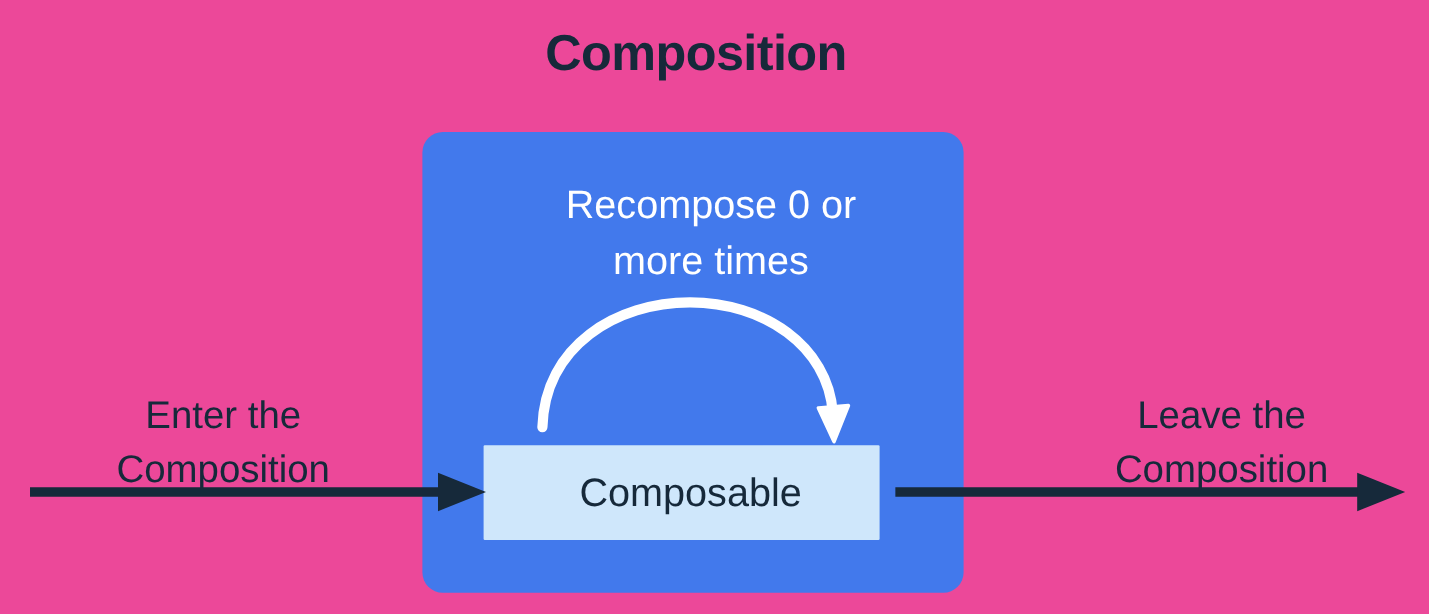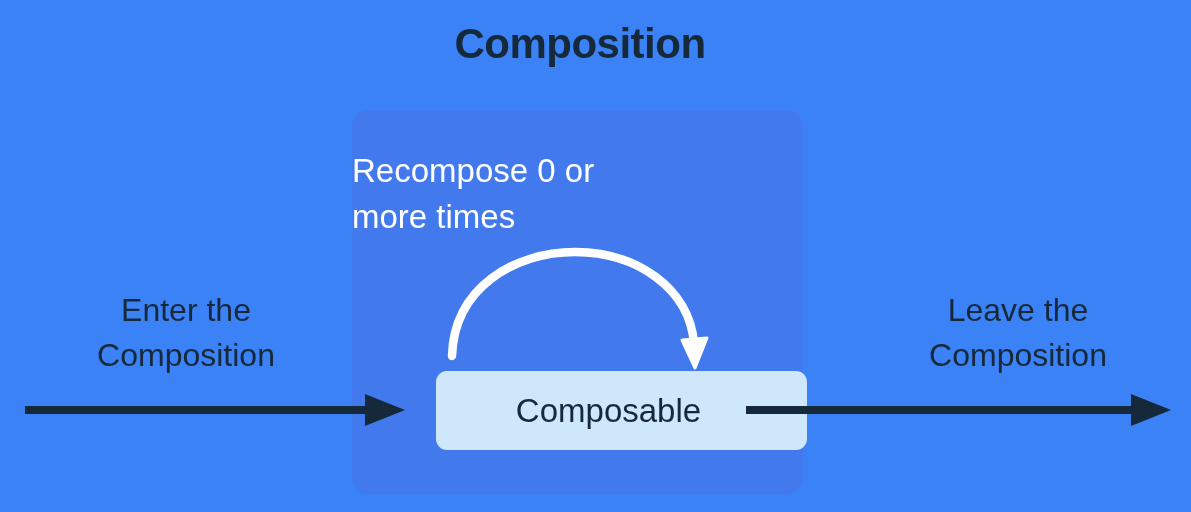--- a/index.html
+++ b/index.html
@@ -7,21 +7,21 @@
     padding: 0;
     background: #ffffff;
   }
   body {
     font-family: "Liberation Sans", sans-serif;
   }
   #diagram-root {
     position: relative;
     width: 1191px;
     height: 512px;
-    background: #3b82f6;
+    background: #ec4899;
     overflow: hidden;
   }
 
   
   #title {
     position: absolute;
     left: 0;
     top: 19px;
     width: 1160px;
     text-align: center;
@@ -43,45 +43,46 @@
     background: #4279ec;
     border-radius: 17px;
   }
 
   
   #recompose-label {
     position: absolute;
     left: 352px;
     top: 148px;
     width: 451px;
+    text-align: center;
     font-size: 33px;
     color: #ffffff;
     line-height: 46px;
     white-space: pre-line;
+    padding-left: 15px;
   }
 
   
   #recompose-arrow {
     position: absolute;
     left: 430px;
     top: 240px;
     width: 290px;
     height: 130px;
   }
 
   
   #composable-box {
     position: absolute;
     left: 403px;
     top: 371px;
-    width: 371px;
+    width: 330px;
     height: 79px;
     background: #cfe7fb;
-    border-radius: 11px;
-    margin-left: 33px;
+    border-radius: 1px;
   }
   #composable-label {
     position: absolute;
     left: 0;
     top: 0;
     width: 345px;
     height: 79px;
     display: flex;
     align-items: center;
     justify-content: center;
@@ -100,20 +101,21 @@
   #leave-arrow { left: 746px; width: 425px; }
 
   
   .side-label {
     position: absolute;
     text-align: center;
     font-size: 32px;
     color: #16293a;
     line-height: 45px;
     white-space: pre-line;
+    margin-top: 36px;
   }
   #enter-label { left: 36px;  top: 288px; width: 300px; }
   #leave-label { left: 868px; top: 288px; width: 300px; }
 </style>
 </head>
 <body>
 
 <div id="diagram-root">
 
   <div id="title">Composition</div>

